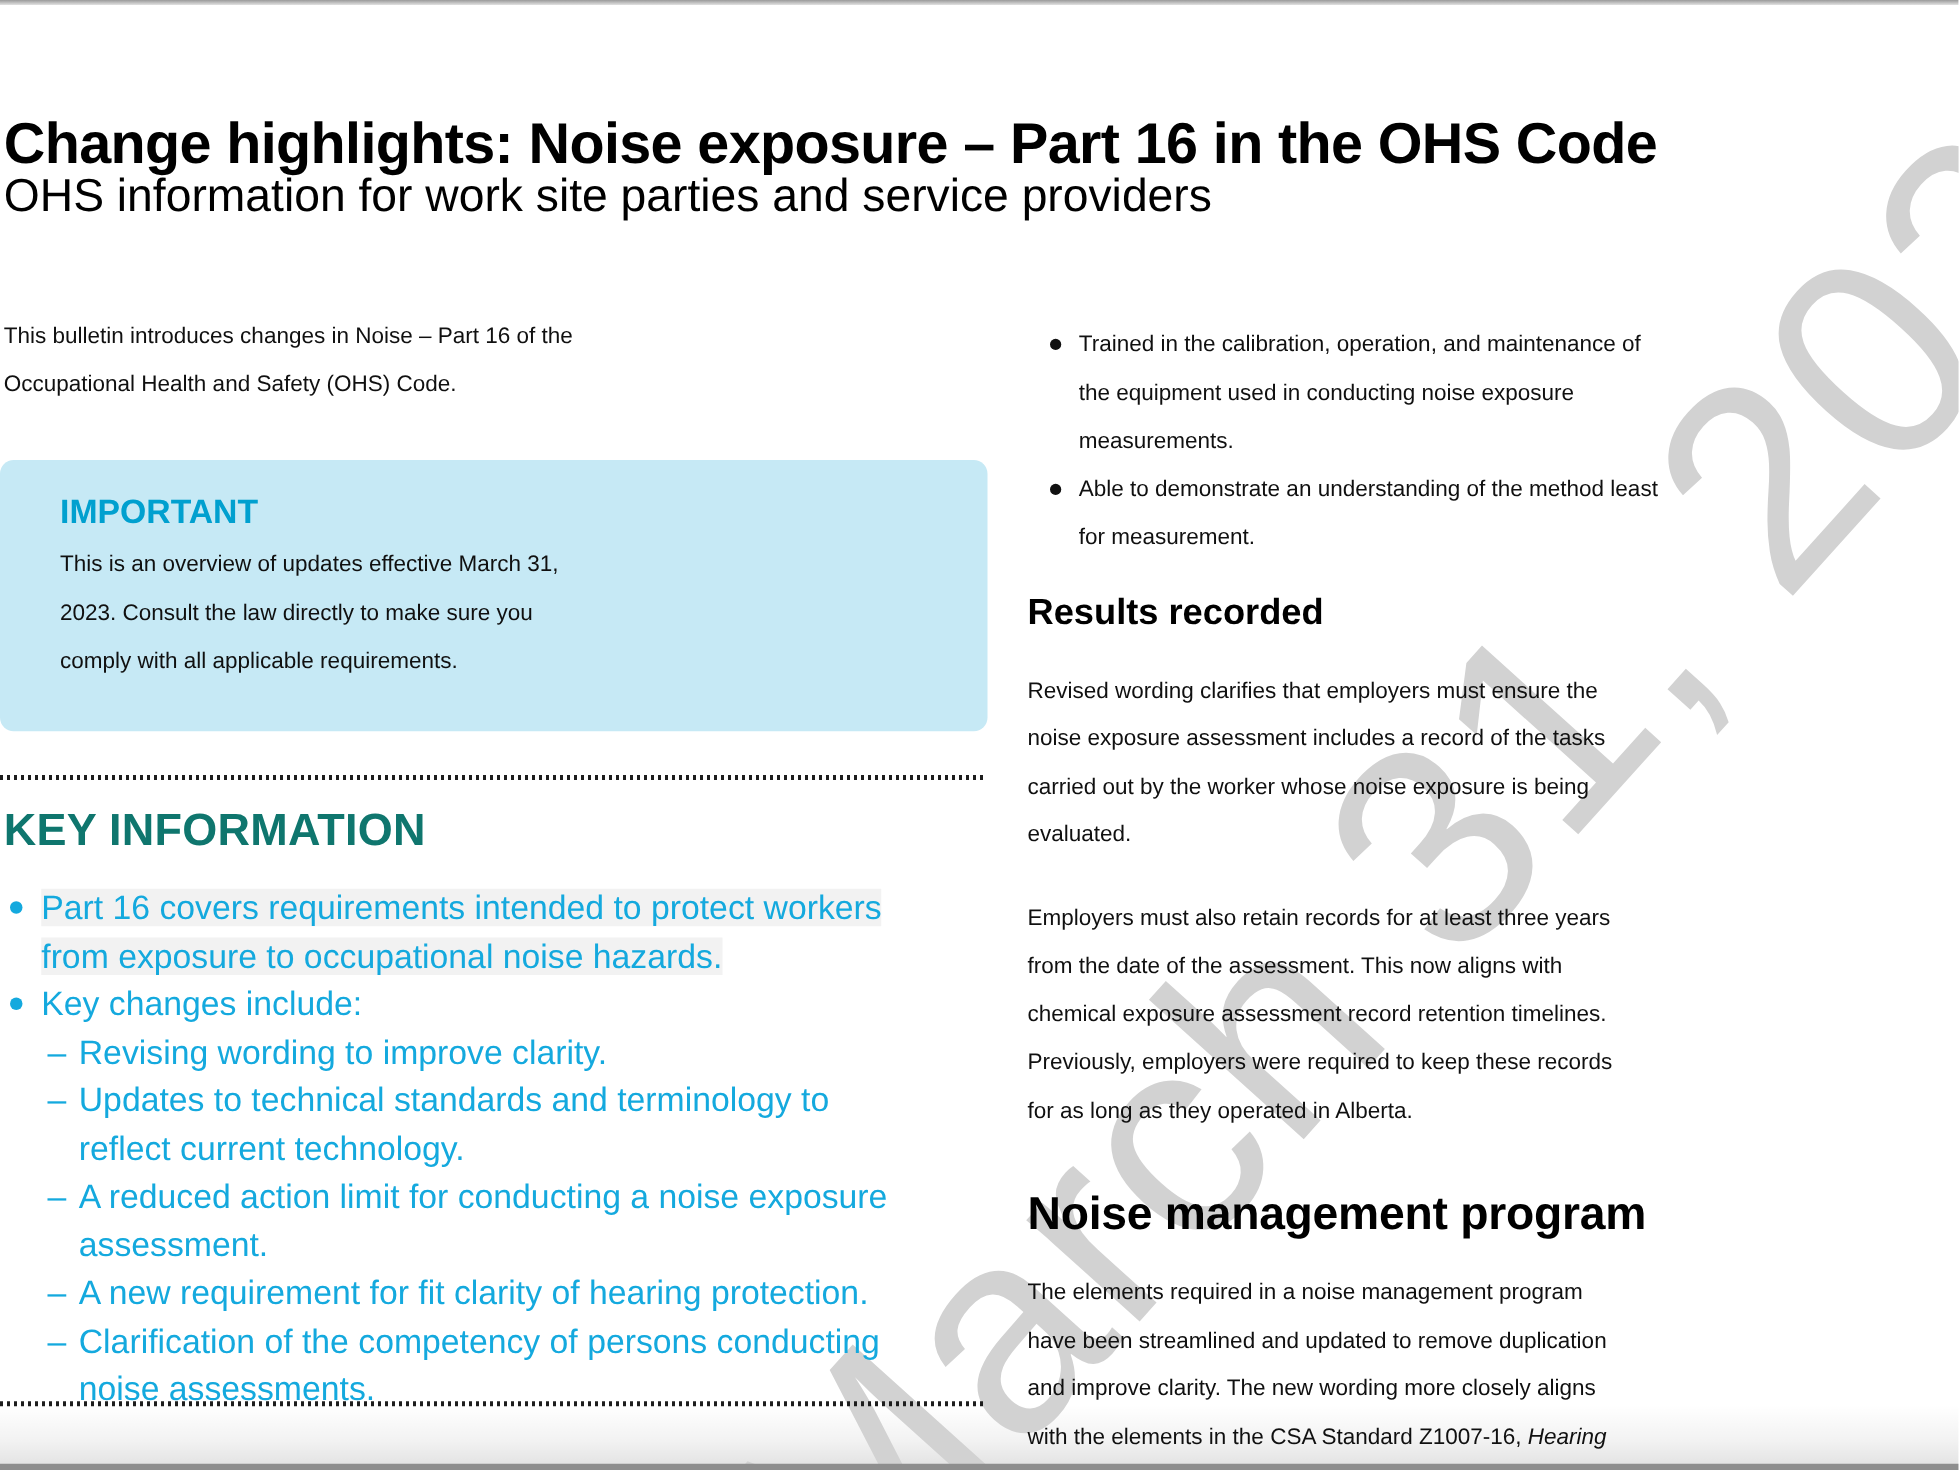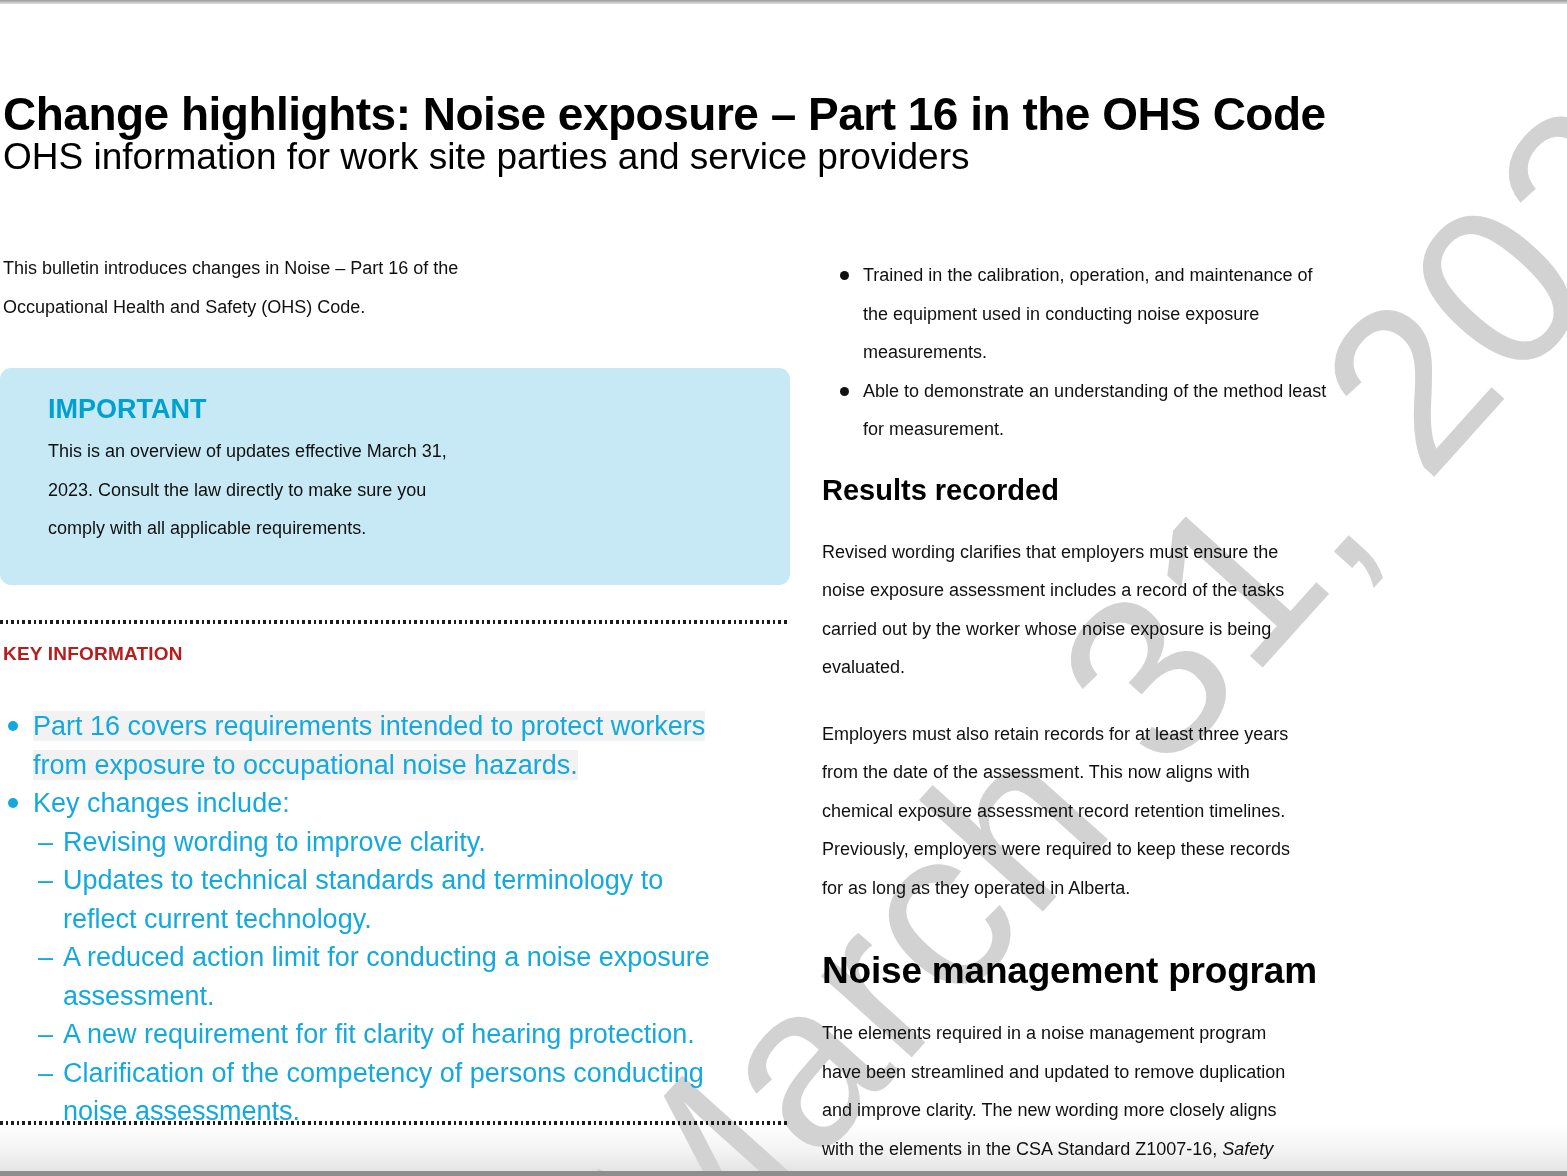--- a/index.html
+++ b/index.html
@@ -35,21 +35,21 @@
   
   .important-box{position:absolute;left:0;top:368px;width:790px;height:217px;
     background:#c6e9f5;box-sizing:border-box;padding:25px 20px 0 48px;border-radius:11px;}
   .important-title{font-size:27px;font-weight:bold;color:#00a0cf;margin:0 0 7px 0;line-height:32px;}
   
   .dotted{position:absolute;left:0;width:788px;height:3.5px;
     background:repeating-linear-gradient(90deg,#1d1d1d 0 2.6px,transparent 2.6px 5.6px);}
   .dotted-1{top:620px;}
   .dotted-2{top:1121px;}
   
-  .key-heading{position:absolute;left:3px;top:643px;font-size:19px;font-weight:bold;color:#b91c1c;letter-spacing:0.2px;}
+  .key-heading{position:absolute;left:3px;top:643px;font-size:36px;font-weight:bold;color:#0f766e;letter-spacing:0.2px;}
   .key-list{position:absolute;left:3px;top:707px;width:788px;color:#14a9de;}
   .bullet-row{display:flex;align-items:flex-start;}
   .dot{flex:0 0 auto;width:10px;height:10px;border-radius:50%;margin:14px 0 0 5px;background:#14a9de;}
   .bullet-body{margin-left:15px;}
   .key-list .bullet-body{font-size:27px;line-height:38.5px;}
   .hl{background:#f2f2f2;}
   .sub-row{display:flex;align-items:flex-start;}
   .dash{flex:0 0 auto;width:25px;margin-left:35px;font-size:27px;line-height:38.5px;}
   .sub-body{font-size:27px;line-height:38.5px;}
   
@@ -156,21 +156,21 @@
 from the date of the assessment. This now aligns with
 chemical exposure assessment record retention timelines.
 Previously, employers were required to keep these records
 for as long as they operated in Alberta.</div>
 
       <div class="h2">Noise management program</div>
 
       <div class="body-text p3"><span class="pre">The elements required in a noise management program
 have been streamlined and updated to remove duplication
 and improve clarity. The new wording more closely aligns
-with the elements in the CSA Standard Z1007-16, </span><em>Safety</em></div>
+with the elements in the CSA Standard Z1007-16, </span><em>Hearing</em></div>
 
     </div>
   </div>
 
   <div class="top-edge"></div>
   <div class="bottom-edge"></div>
 
 </div>
 
 </body></html>

